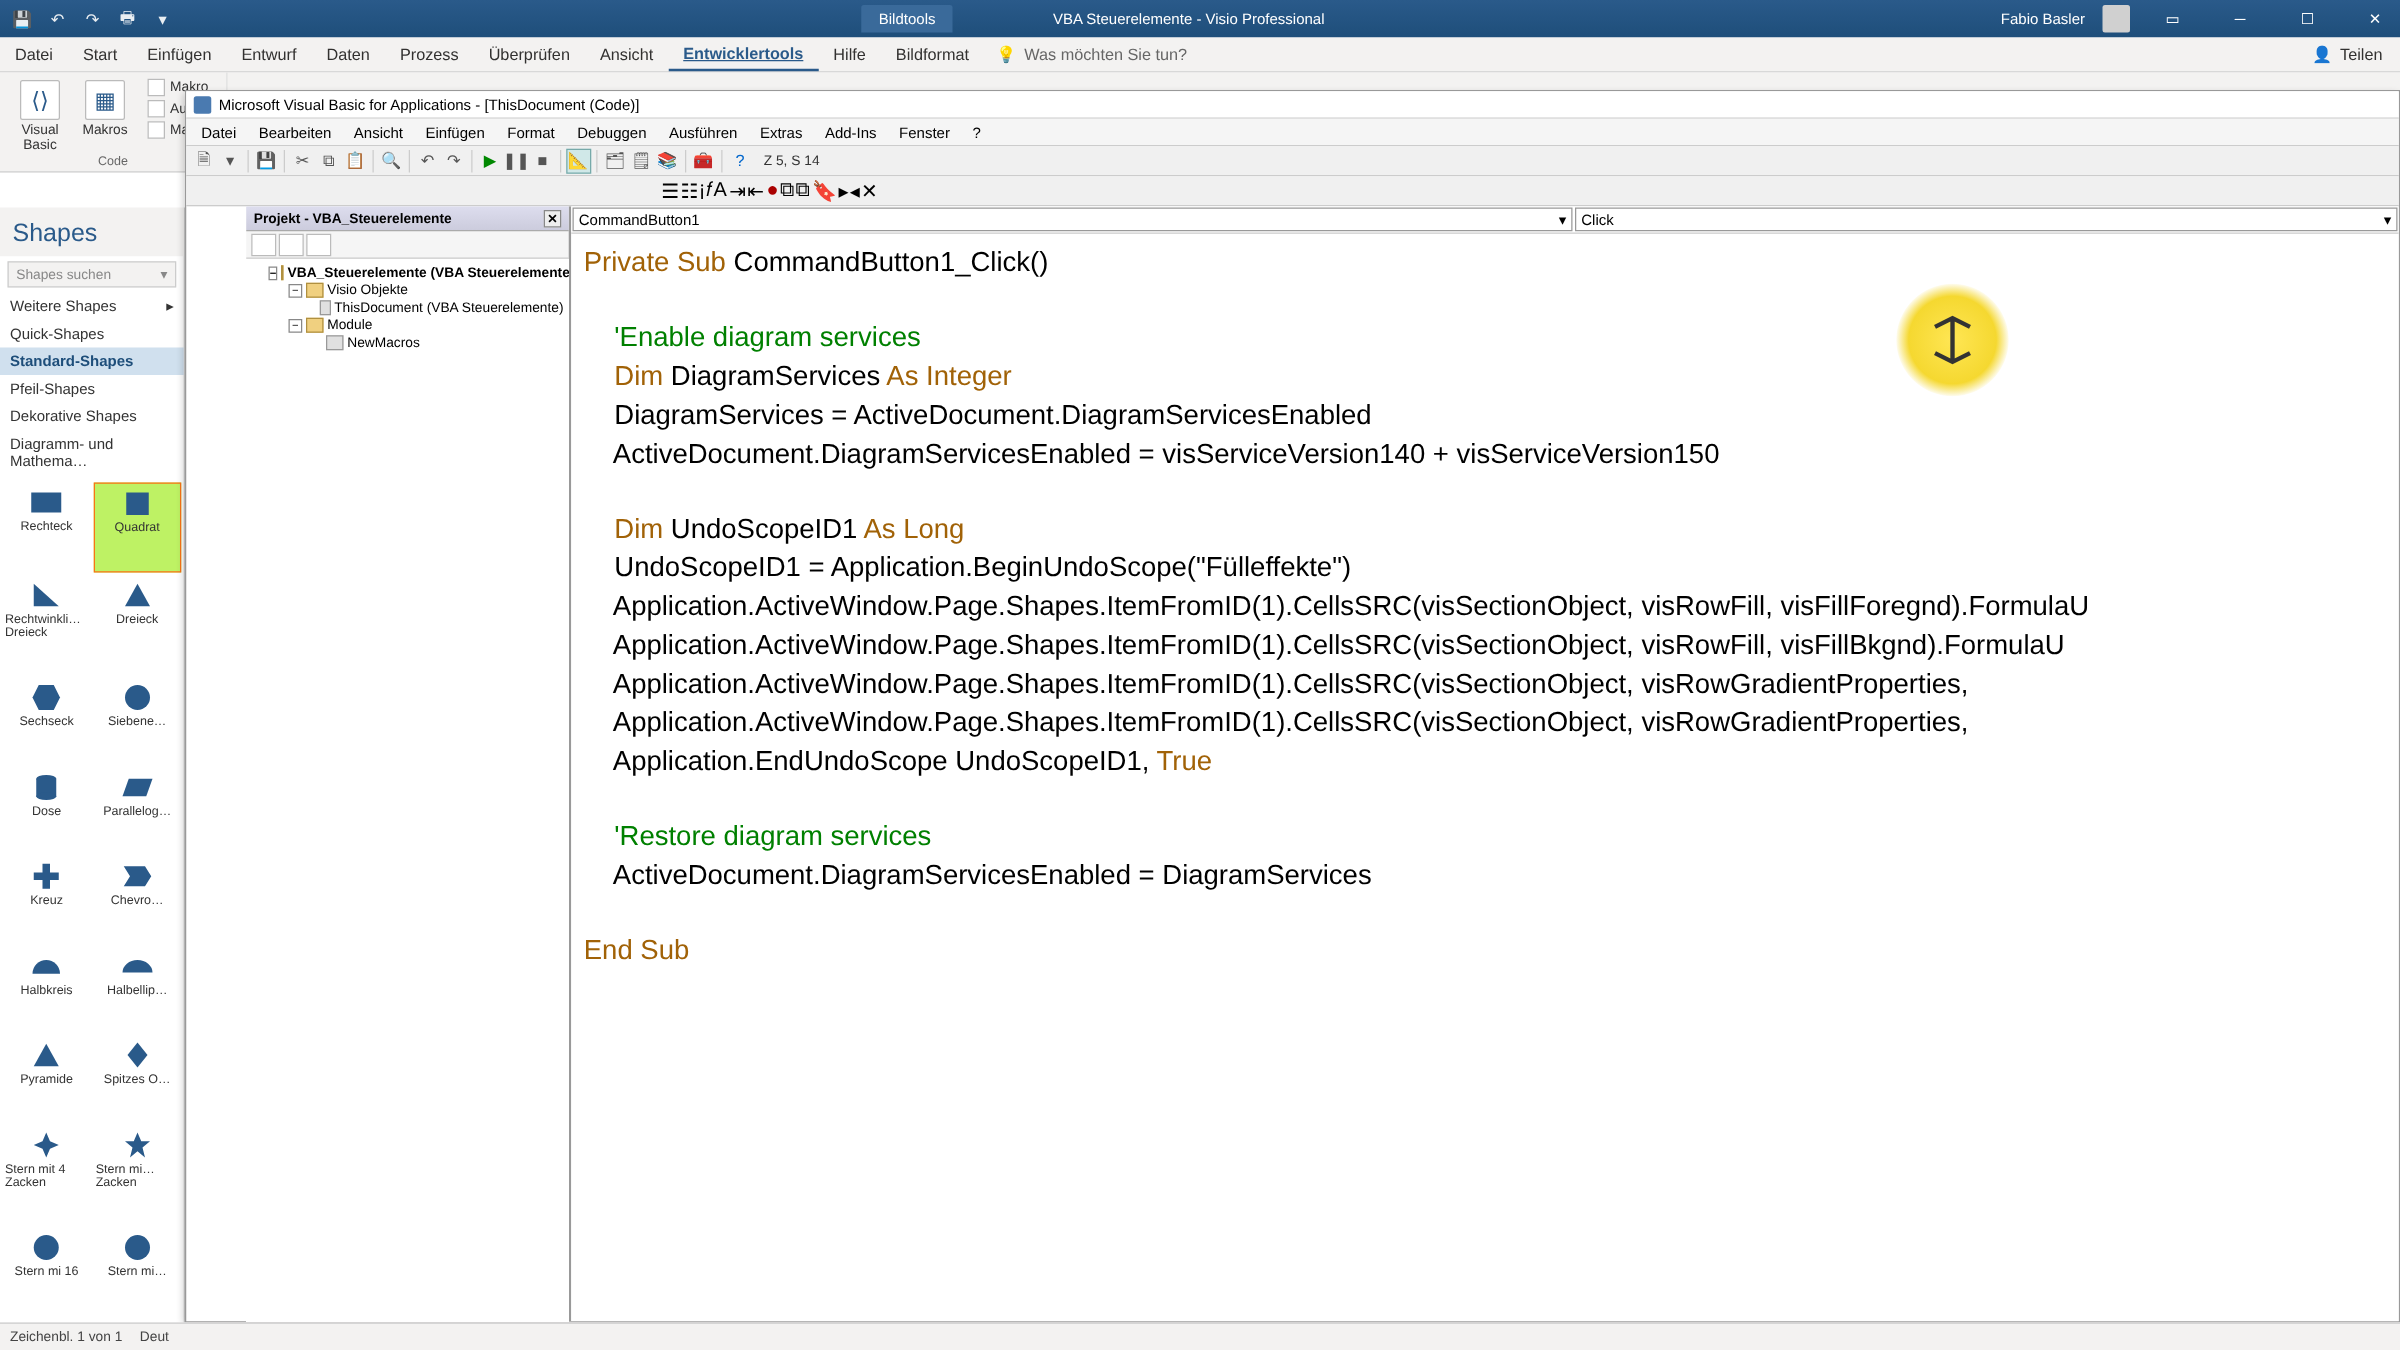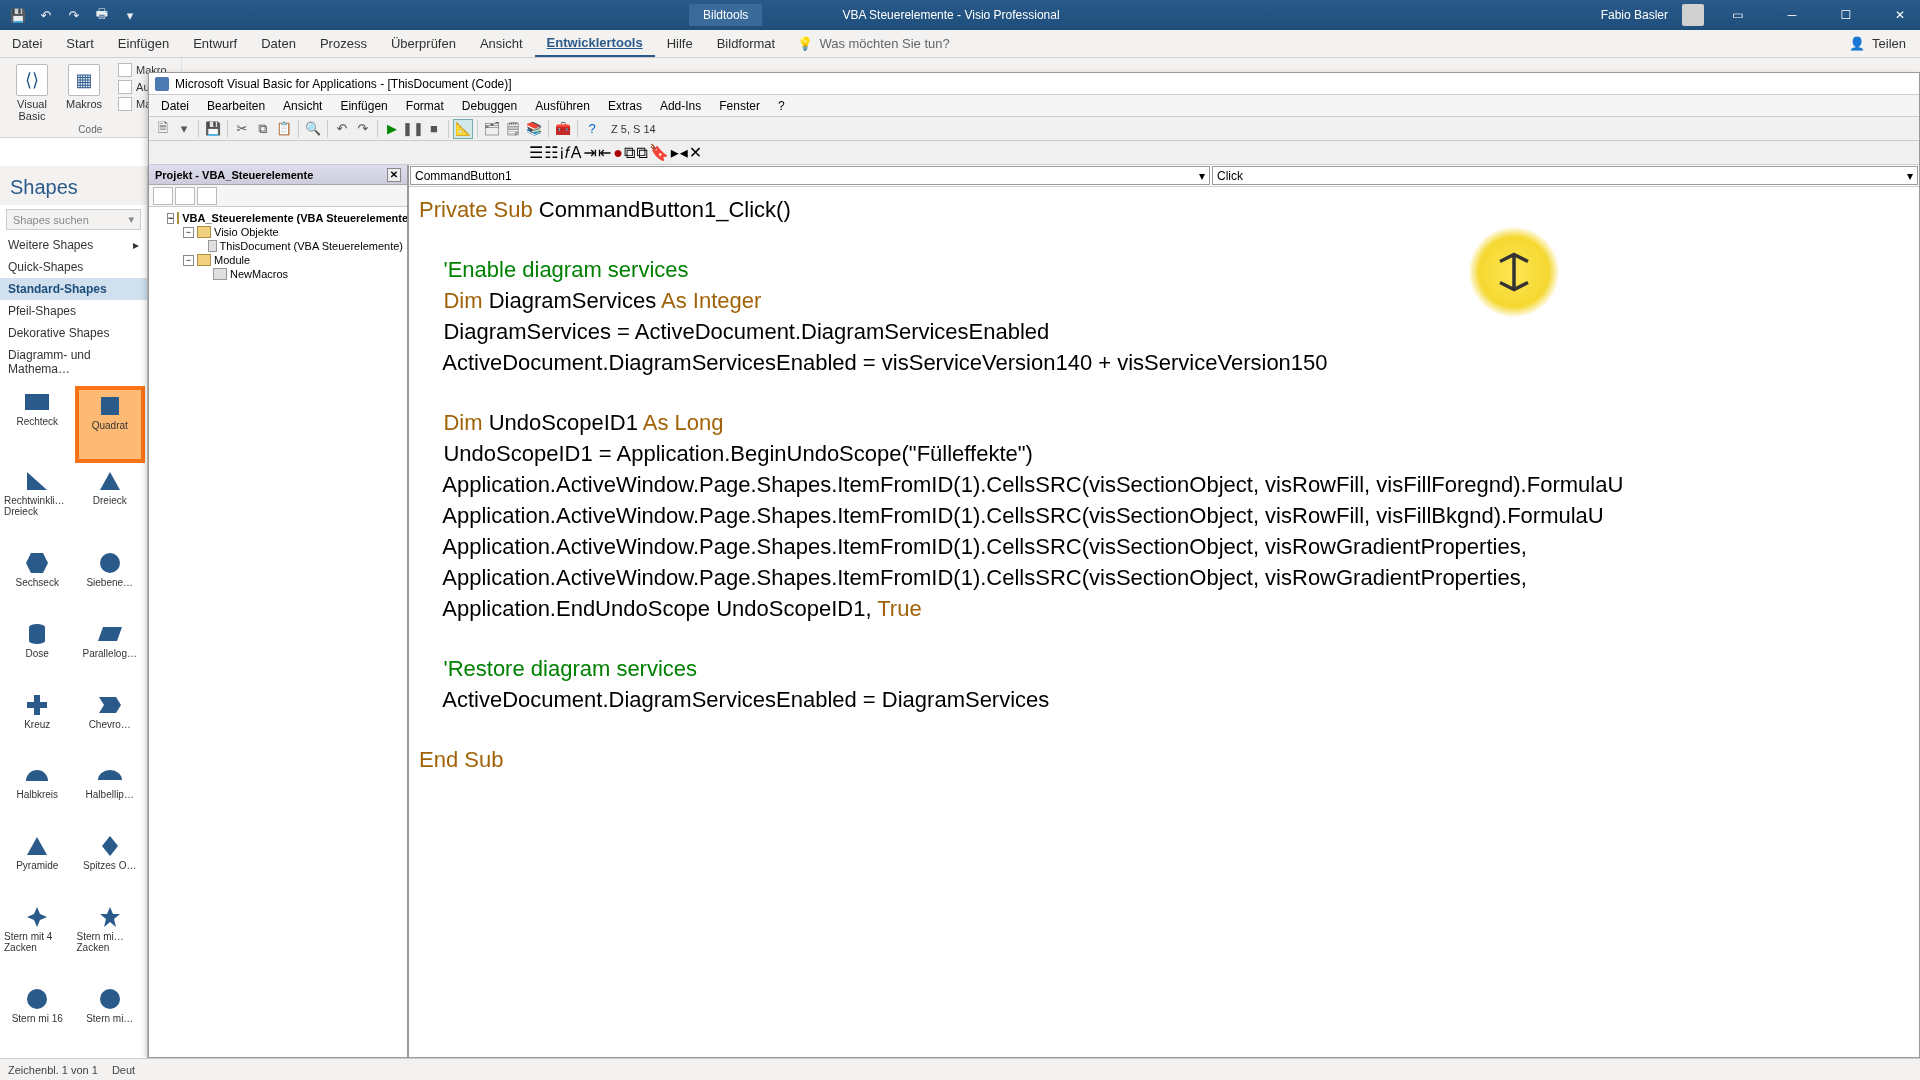--- a/index.html
+++ b/index.html
@@ -41,21 +41,21 @@
 .vba-tb { height: 24px; display: flex; align-items: center; gap: 1px; padding: 0 4px; border-bottom: 1px solid #ccc; background: #f0f0f0; }
 .vba-tb .btn { width: 20px; height: 20px; display: flex; align-items: center; justify-content: center; font-size: 13px; color: #555; border: 1px solid transparent; }
 .vba-tb .sep { width: 1px; height: 18px; background: #ccc; margin: 0 3px; }
 .vba-tb .btn.toggled { border: 1px solid #7aa; background: #d0e8e8; }
 .vba-tb .pos { font-size: 11px; color: #333; padding: 0 8px; }
 .vba-tb2 { height: 24px; display: flex; align-items: center; gap: 1px; padding: 0 4px; border-bottom: 1px solid #ccc; background: #f0f0f0; padding-left: 380px; }
 
 .vba-body { flex: 1; display: flex; overflow: hidden; }
 
 
-.proj-pane { width: 260px; border-right: 2px solid #999; display: flex; flex-direction: column; background: #f5f5f5; }
+.proj-pane { width: 260px; border-right: 2px solid #999; display: flex; flex-direction: column; background: #f5f5f5; margin-left: 48px; }
 .proj-title { height: 20px; background: linear-gradient(to bottom, #dde, #ccd); border-bottom: 1px solid #aaa; display: flex; align-items: center; padding: 0 6px; font-size: 11px; font-weight: bold; justify-content: space-between; }
 .proj-title .xbtn { width: 14px; height: 14px; border: 1px solid #888; background: #eee; display: flex; align-items: center; justify-content: center; font-size: 10px; }
 .proj-tb { height: 22px; display: flex; align-items: center; gap: 2px; padding: 0 4px; border-bottom: 1px solid #ccc; }
 .proj-tb .pbtn { width: 20px; height: 18px; border: 1px solid #bbb; background: #fff; }
 .proj-tree { flex: 1; background: #fff; font-size: 11px; padding: 4px 2px; overflow: auto; }
 .tree-row { display: flex; align-items: center; gap: 3px; padding: 1px 2px; white-space: nowrap; }
 .tree-row .exp { width: 11px; height: 11px; border: 1px solid #888; display: flex; align-items: center; justify-content: center; font-size: 9px; line-height: 1; background: #fff; }
 .tree-row .tico { width: 14px; height: 12px; background: #f0d080; border: 1px solid #b09040; }
 .tree-row .tico.mod { background: #e0e0e0; border-color: #999; }
 .tree-row.bold { font-weight: bold; }
@@ -77,21 +77,21 @@
 
 
 .shapes-panel { position: absolute; left: 0; top: 166px; width: 148px; bottom: 22px; background: #fff; border-right: 1px solid #ccc; display: flex; flex-direction: column; }
 .shapes-header { padding: 10px 10px 6px; font-size: 20px; color: #2a5a8a; font-weight: 400; background: #f3f2f1; }
 .shapes-search { margin: 4px 6px; border: 1px solid #ccc; padding: 3px 6px; font-size: 11px; color: #888; display: flex; align-items: center; justify-content: space-between; background: #f3f2f1; }
 .shapes-cats { font-size: 12px; }
 .shapes-cats .cat { padding: 4px 8px; color: #333; display: flex; align-items: center; gap: 4px; }
 .shapes-cats .cat.sel { background: #d0e0ee; color: #1e4e7a; font-weight: 600; }
 .shapes-grid { flex: 1; overflow: auto; display: grid; grid-template-columns: 1fr 1fr; gap: 2px; padding: 6px 2px; }
 .shape-item { display: flex; flex-direction: column; align-items: center; gap: 2px; padding: 4px 2px; font-size: 10px; color: #333; text-align: left; cursor: pointer; }
-.shape-item.hov { background: #fdba74; border: 4px solid #f97316; }
+.shape-item.hov { background: #bef264; border: 1px solid #f97316; }
 .shape-ico { width: 28px; height: 24px; display: flex; align-items: center; justify-content: center; color: #2a5a8a; }
 
 
 .statusbar { position: absolute; left: 0; right: 0; bottom: 0; height: 22px; background: #f3f2f1; border-top: 1px solid #ccc; display: flex; align-items: center; font-size: 11px; padding: 0 8px; gap: 14px; color: #444; }
 </style>
 </head>
 <body>
 
 <div class="titlebar">
   <div class="qat">

